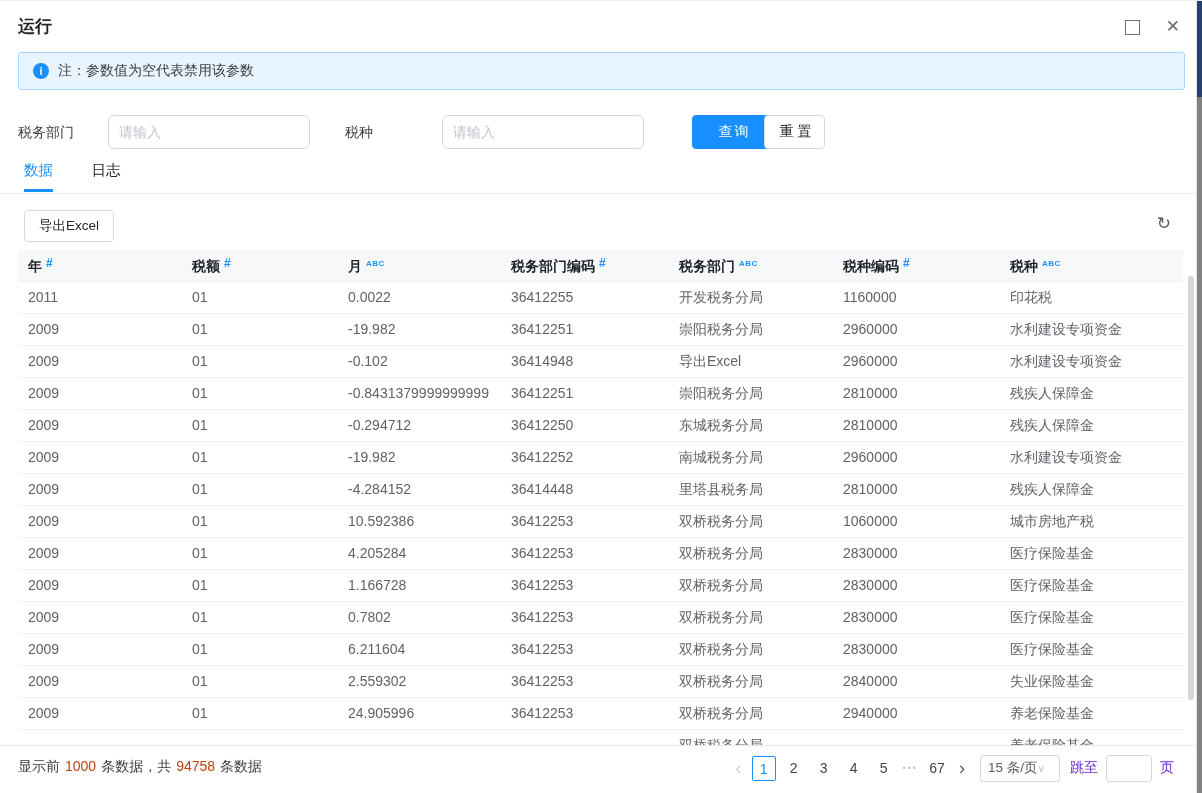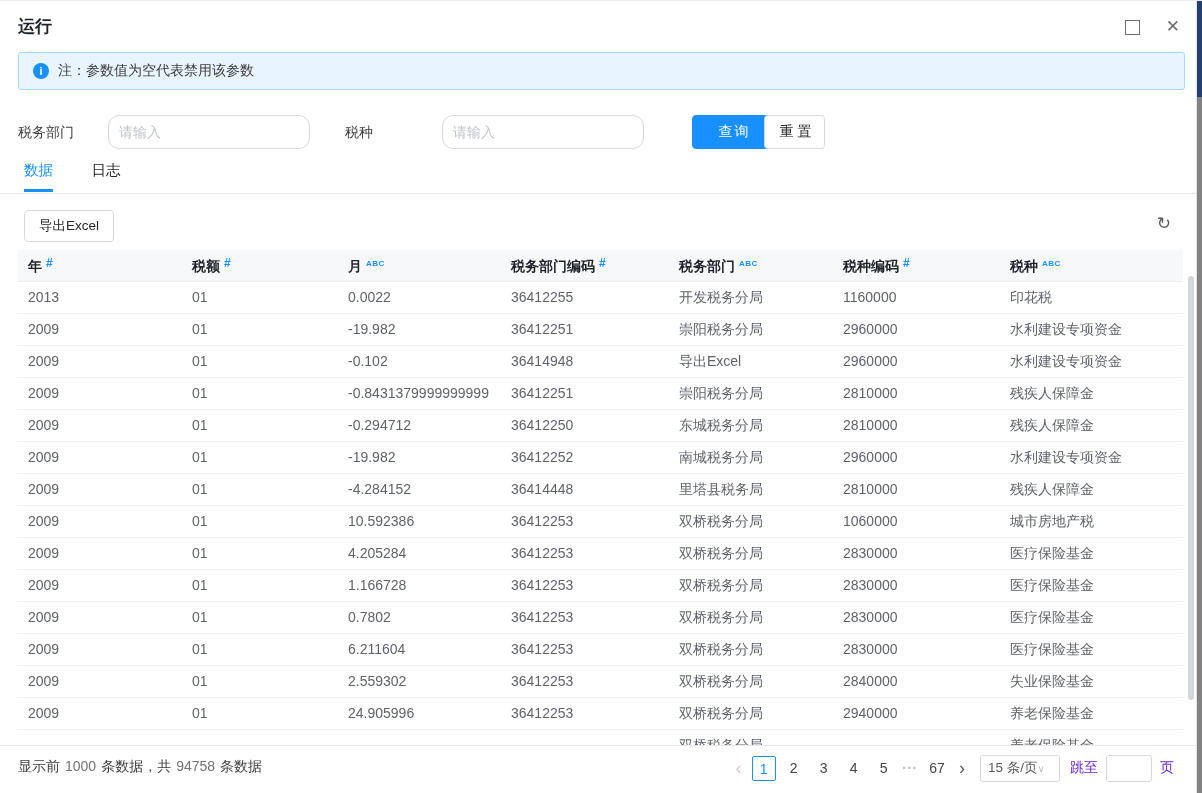--- a/index.html
+++ b/index.html
@@ -15,21 +15,21 @@
   .win-close { position:absolute; top:15px; right:22px; font-size:17px; color:#6f6f6f; cursor:pointer; line-height:22px; }
   
   .alert { position:absolute; top:51px; left:18px; right:17px; height:38px; background:#e8f4ff;
            border:1px solid #a9d6fb; border-radius:3px; display:flex; align-items:center; padding-left:14px; }
   .info-icon { width:16px; height:16px; border-radius:50%; background:#1890ff; color:#fff; font-size:11px; font-weight:bold;
                display:inline-flex; align-items:center; justify-content:center; margin-right:9px; font-style:normal; }
   .alert-text { font-size:14px; color:#3c3c3c;text-align:right; }
   
   .form-row { position:absolute; top:114px; left:18px; right:17px; height:34px; }
   .form-row .lbl { position:absolute; line-height:34px; font-size:14px; color:#3c3c3c; }
-  .inp { position:absolute; height:34px; width:202px; border:1px solid #d9d9d9; border-radius:11px;
+  .inp { position:absolute; height:34px; width:202px; border:1px solid #d9d9d9; border-radius:6px;
          font-size:14px; padding:0 10px; color:#000000; font-family:inherit; outline:none; }
   .inp::placeholder { color:#c0c4cc; }
   .lbl1 { left:0; } .inp1 { left:90px; }
   .lbl2 { left:327px; } .inp2 { left:424px; }
   .btn { position:absolute; height:34px; border-radius:4px; font-size:14px; cursor:pointer; font-family:inherit; }
   .btn-query { left:674px; width:85px; background:#1890ff; border:1px solid #1890ff; color:#fff; letter-spacing:2px; }
   .btn-reset { left:746px; width:61px; background:#fff; border:1px solid #d9d9d9; color:#262626; letter-spacing:4px; padding-left:6px; }
   
   .tabs { position:absolute; top:160px; left:24px; height:30px; }
   .tab { display:inline-block; margin-right:34px; font-size:14.5px; color:#262626; cursor:pointer; }
@@ -50,21 +50,21 @@
   .t-num { font-size:12px; position:relative; top:-4px; }
   .t-str { font-size:8px; position:relative; top:-5px; letter-spacing:0.5px; }
   .tr { height:32px; line-height:31px; border-bottom:1px solid #f0f0f0; background:#fff; }
   .td { padding-left:10px; font-size:14px; color:#5f6368; white-space:nowrap; overflow:hidden; }
   .partial-clip { height:15px; overflow:hidden; }
   .partial-clip .tr { border-bottom:none; }
   .scroll-thumb { position:absolute; top:275px; right:8px; width:6px; height:424px; background:#d3d6db; border-radius:3px; cursor:pointer; }
   
   .footer { position:absolute; top:744px; left:0; right:6px; bottom:0; border-top:1px solid #e8e8e8; background:#fff; }
   .summary { position:absolute; left:18px; top:12px; font-size:14px; color:#3c3c3c; }
-  .summary .blue { color:#737373; margin:0 5px; }
+  .summary .blue { color:#c2410c; margin:0 5px; }
   .pagination { position:absolute; right:22px; top:8px; display:flex; align-items:center; height:28px; }
   .pg-arrow { font-size:18px; color:#5a5a5a; padding:0 7px; cursor:pointer; line-height:24px; }
   .pg-arrow.disabled { color:#cfcfcf; }
   .pg-num { min-width:24px; text-align:center; font-size:14px; color:#444; margin:0 3px; cursor:pointer; line-height:24px; }
   .pg-num.active { border:1px solid #1890ff; color:#1890ff; border-radius:2px; height:25px; background:#fff; }
   .pg-ellipsis { color:#c3c3c3; font-size:9px; letter-spacing:2px; margin:0 4px; cursor:pointer; }
   .pg-select { display:inline-flex; align-items:center; justify-content:flex-start; width:80px; height:27px;
                border:1px solid #d9d9d9; border-radius:3px; margin:0 10px 0 8px; padding:0 7px; font-size:13.5px; color:#5a5a5a; cursor:pointer; }
   .pg-select .chev { color:#bfbfbf; font-size:10px; }
   .jump-label, .jump-suffix { font-size:14px; color:#6d28d9; }
@@ -125,21 +125,21 @@
   </div>
       <div class="th">
     <span class="th-label">税种编码</span><span class="th-type t-num">#</span>
   </div>
       <div class="th">
     <span class="th-label">税种</span><span class="th-type t-str">ABC</span>
   </div>
     </div>
   <div>
       <div class="tr">
-    <div class="td">2013</div>
+    <div class="td">2011</div>
     <div class="td">01</div>
     <div class="td">0.0022</div>
     <div class="td">36412255</div>
     <div class="td">开发税务分局</div>
     <div class="td">1160000</div>
     <div class="td">印花税</div>
   </div>
       <div class="tr">
     <div class="td">2009</div>
     <div class="td">01</div>

